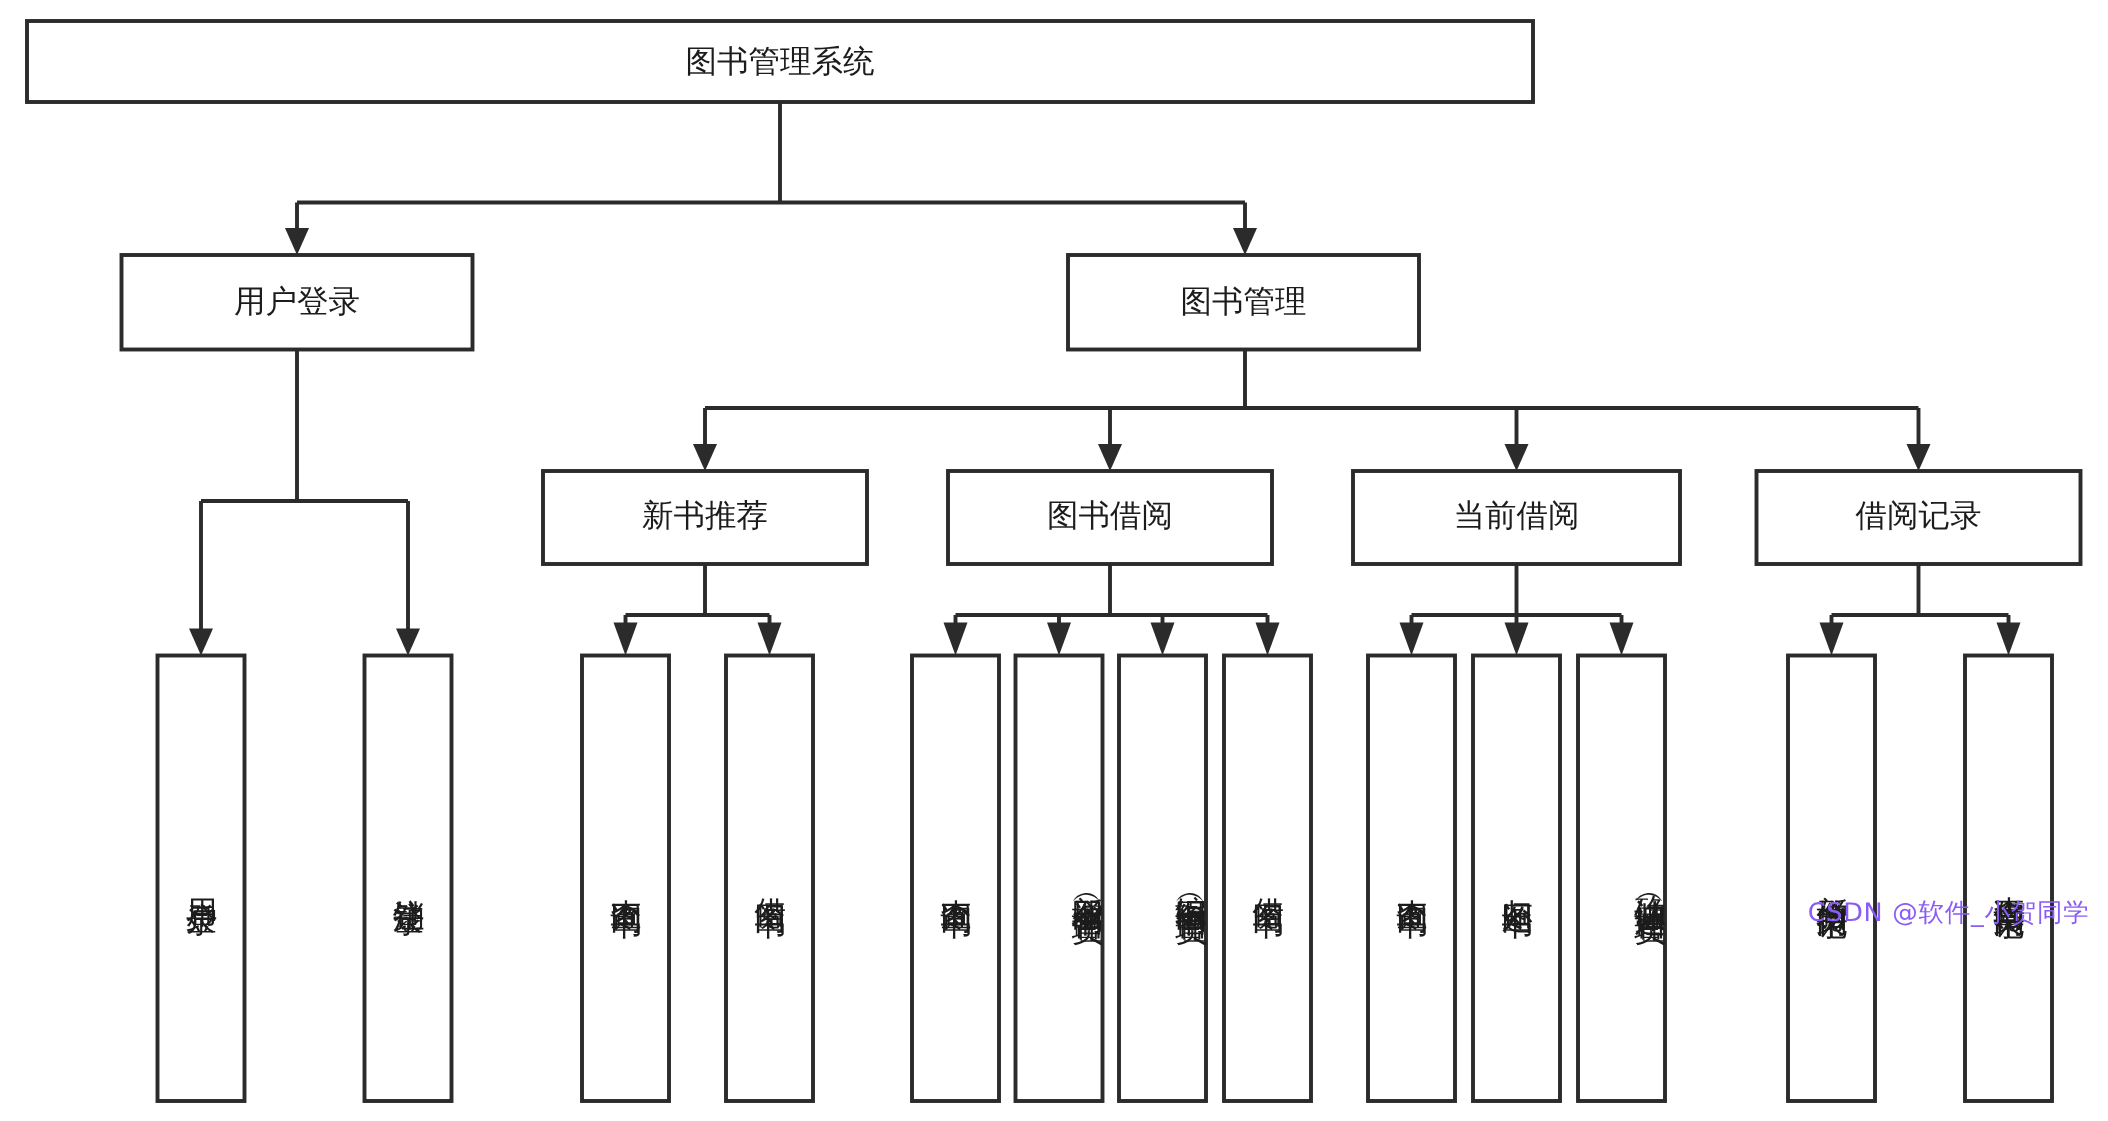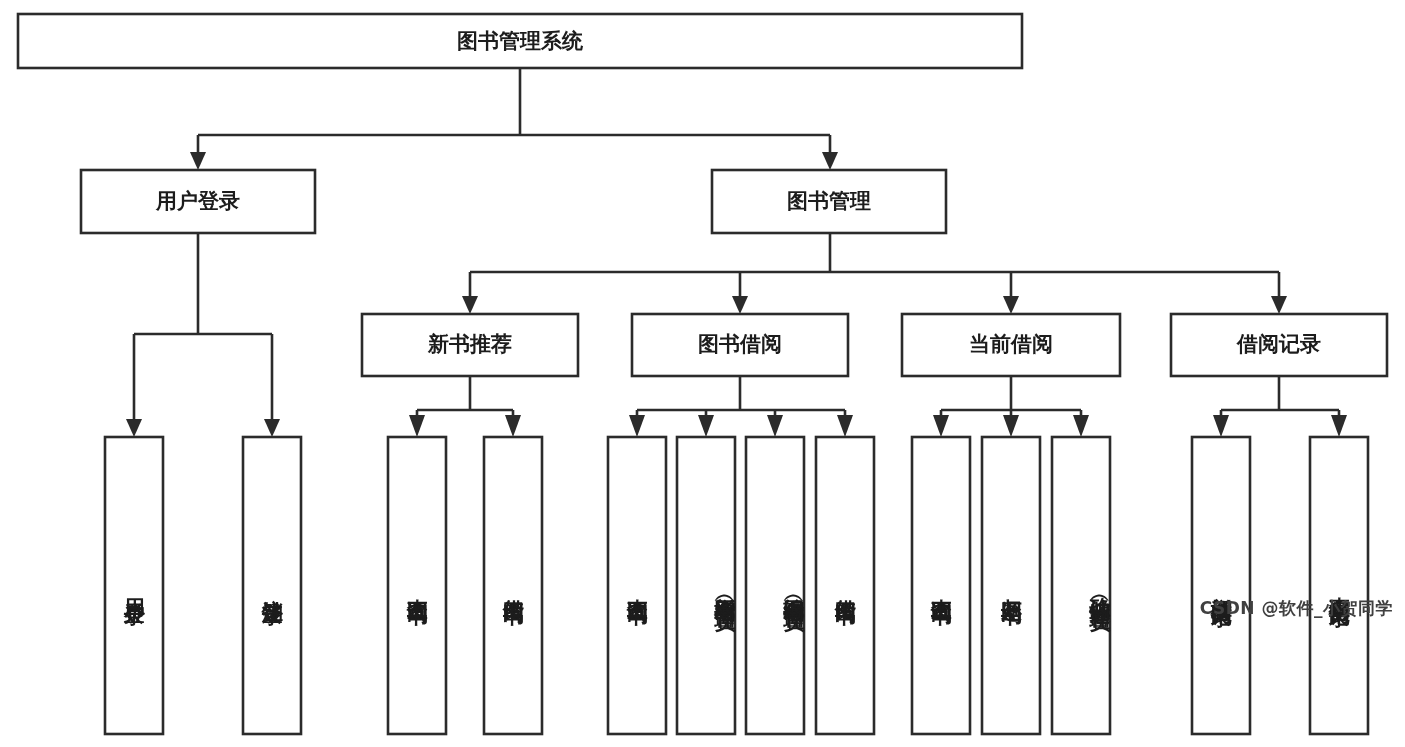--- a/index.html
+++ b/index.html
@@ -11,21 +11,20 @@
     width: 1405px;
     height: 747px;
     font-family: "DejaVu Sans", "Liberation Sans", sans-serif;
     overflow: hidden;
   }
   #diagram-root {
     position: relative;
     width: 1405px;
     height: 628px;
     background: #ffffff;
-    font-weight: bold;
   }
   svg.tree-canvas {
     position: absolute;
     top: 0;
     left: 0;
     width: 1405px;
     height: 747px;
   }
   .node-box {
     fill: #ffffff;
@@ -63,21 +62,21 @@
     justify-content: center;
     white-space: nowrap;
     pointer-events: none;
   }
   .watermark {
     position: absolute;
     right: 12px;
     bottom: 8px;
     font-family: "DejaVu Sans", "Liberation Sans", sans-serif;
     font-size: 17px;
-    color: #404040;
+    color: #8b5cf6;
     white-space: nowrap;
     letter-spacing: 0.5px;
   }
 </style>
 </head>
 <body>
 
 <div id="diagram-root">
 
   <svg class="tree-canvas" viewBox="0 0 1405 747">

